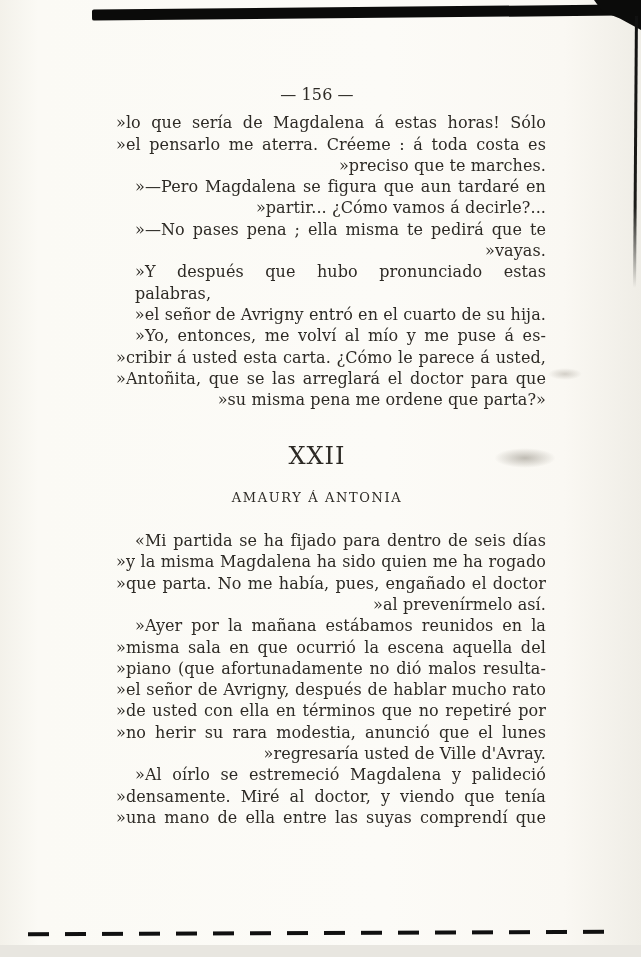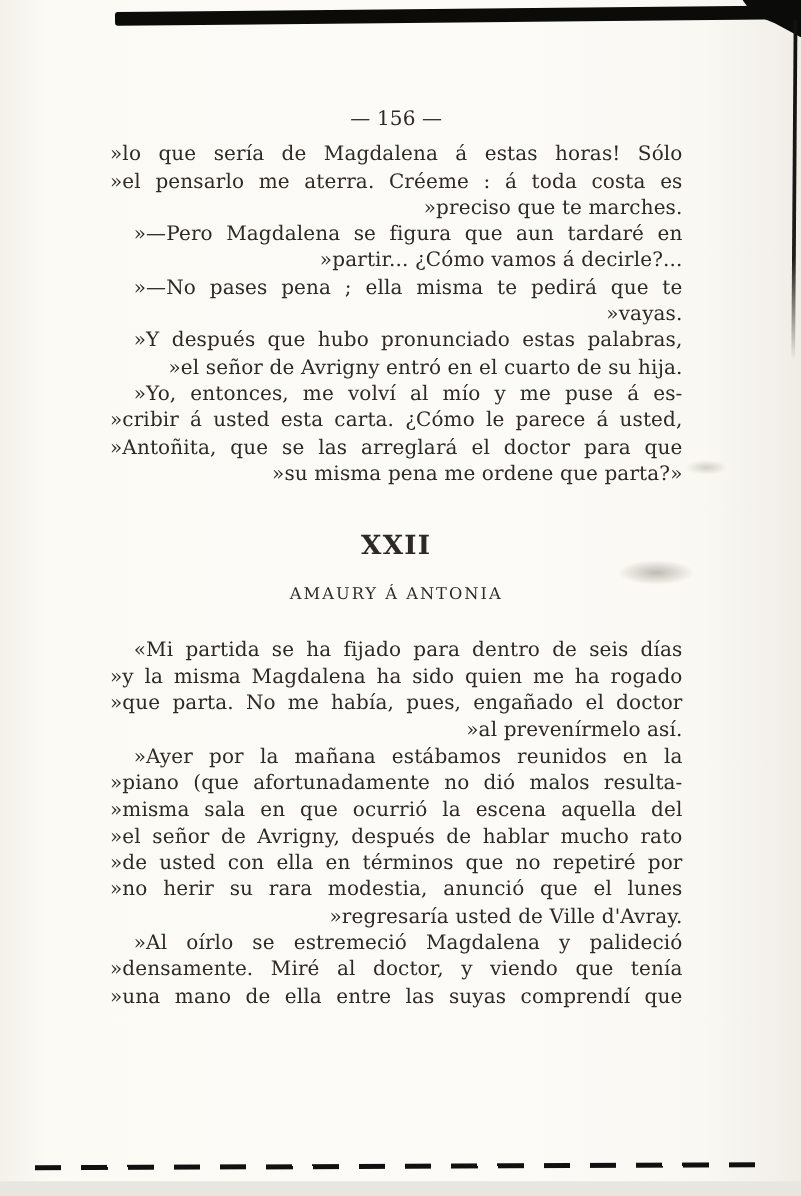--- a/index.html
+++ b/index.html
@@ -45,25 +45,25 @@
 
   
   .textblock{
     position:absolute;left:88px;top:84px;width:458px;
     color:#2d2a25;font-size:16px;line-height:21.3px;
     letter-spacing:0.1px;
   }
   .pagenum{text-align:center;margin-bottom:7px;font-size:16px;}
   .para{margin:0;}
   .line{text-align:right;min-height:21.3px;}
-  .line.just{text-align:justify;text-align-last:justify;}
+  .line.just{text-align:justify;text-align-last:justify;margin-left:28px;}
   .line.indent{padding-left:19px;}
   .chapter{
     margin:36px 0 0 0;text-align:center;
-    font-size:21px;font-weight:bold;letter-spacing:1px;
+    font-size:24px;font-weight:normal;letter-spacing:1px;
   }
   .subtitle{
     margin-top:19px;text-align:center;
     font-size:13px;letter-spacing:1.6px;
   }
   .section2{margin-top:22px;}
 </style>
 </head>
 <body>
 
@@ -110,22 +110,22 @@
 
     <div class="section section2">
         <div class="para">
           <div class="line just indent">«Mi partida se ha fijado para dentro de seis días</div>
           <div class="line just">»y la misma Magdalena ha sido quien me ha rogado</div>
           <div class="line just">»que parta. No me había, pues, engañado el doctor</div>
           <div class="line">»al prevenírmelo así.</div>
         </div>
         <div class="para">
           <div class="line just indent">»Ayer por la mañana estábamos reunidos en la</div>
+          <div class="line just">»misma sala en que ocurrió la escena aquella del</div>
           <div class="line just">»piano (que afortunadamente no dió malos resulta-</div>
-          <div class="line just">»misma sala en que ocurrió la escena aquella del</div>
           <div class="line just">»el señor de Avrigny, después de hablar mucho rato</div>
           <div class="line just">»de usted con ella en términos que no repetiré por</div>
           <div class="line just">»no herir su rara modestia, anunció que el lunes</div>
           <div class="line">»regresaría usted de Ville d'Avray.</div>
         </div>
         <div class="para">
           <div class="line just indent">»Al oírlo se estremeció Magdalena y palideció</div>
           <div class="line just">»densamente. Miré al doctor, y viendo que tenía</div>
           <div class="line just">»una mano de ella entre las suyas comprendí que</div>
         </div>

